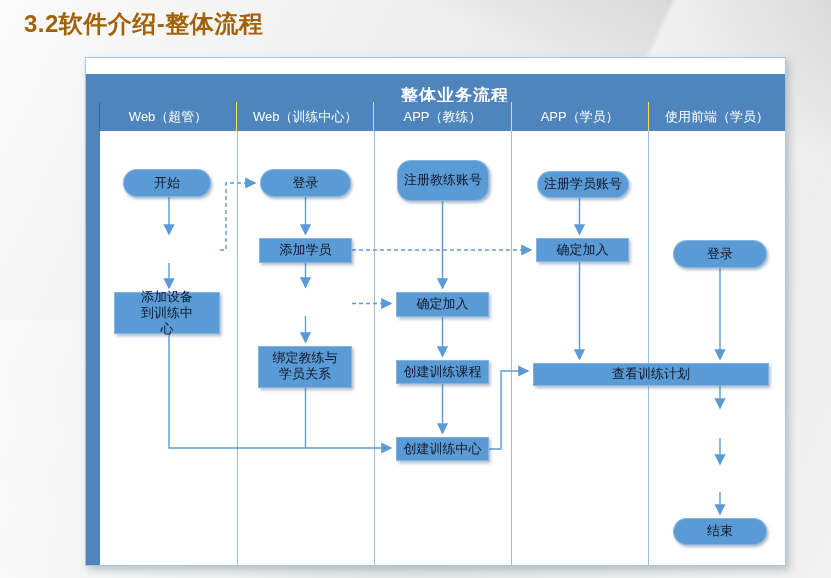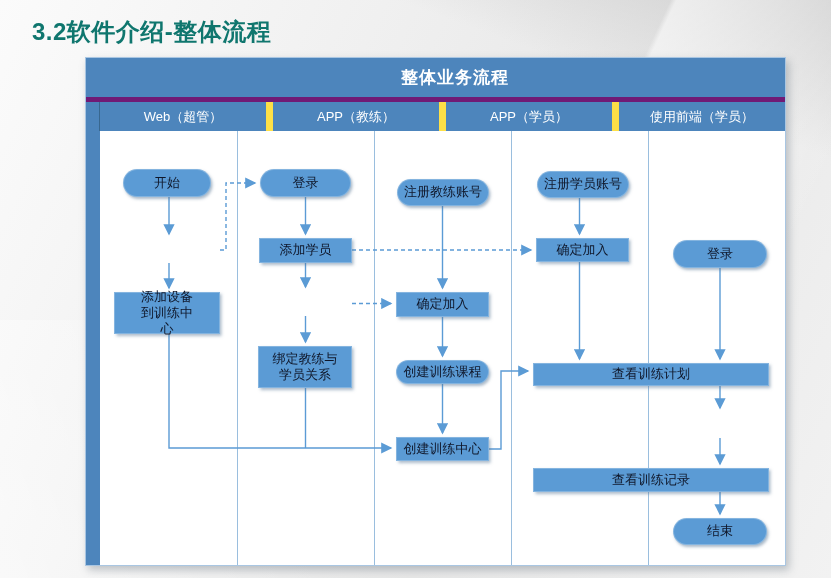--- a/index.html
+++ b/index.html
@@ -10,43 +10,43 @@
       linear-gradient(200deg, rgba(205,205,205,.85) 0%, rgba(205,205,205,0) 18%),
       linear-gradient(115deg,#fbfbfb 0%,#f0f0f0 35%,#e7e7e7 62%,#f2f2f2 100%);
   }
   .bg-ray{position:absolute;pointer-events:none;}
   .ray1{left:430px;top:0;width:401px;height:430px;
     background:linear-gradient(115deg,rgba(255,255,255,0) 40%,rgba(255,255,255,.55) 41%,rgba(255,255,255,0) 80%);}
   .ray2{left:0;top:320px;width:500px;height:258px;
     background:linear-gradient(70deg,rgba(255,255,255,.5) 0%,rgba(255,255,255,0) 55%);}
 
   .page-title{
-    position:absolute;left:24px;top:8px;margin:8px;
-    font-size:24px;font-weight:bold;color:#0f766e;letter-spacing:.5px;
+    position:absolute;left:24px;top:8px;margin:0;
+    font-size:24px;font-weight:bold;color:#a16207;letter-spacing:.5px;
   }
 
   .diagram{
     position:absolute;left:85px;top:57px;width:701px;height:509px;
     background:#ffffff;border:1px solid #a9c6e2;box-sizing:border-box;
     box-shadow:3px 4px 8px rgba(120,130,140,.45);
   }
   .band-title{
-    position:absolute;left:0;top:0;width:100%;height:44px;
-    background:#4d85bc;border-bottom:5px solid #701a75;box-sizing:border-box;
+    position:absolute;left:0;top:16px;width:100%;height:44px;
+    background:#4d85bc;border-bottom:1px solid #701a75;box-sizing:border-box;
     display:flex;align-items:center;justify-content:center;
     color:#fff;font-size:17px;font-weight:bold;letter-spacing:1px;padding-left:39px;
   }
   .lane-header-row{
     position:absolute;left:0;top:44px;width:100%;height:29px;
     display:flex;background:#4d85bc;
   }
   .lane-strip-head{width:14px;border-right:1px solid #38678f;box-sizing:border-box;}
   .lane-header{
     flex:1;display:flex;align-items:center;justify-content:center;
-    color:#fff;font-size:13px;border-right:7px solid #fde047;box-sizing:border-box;
+    color:#fff;font-size:13px;border-right:1px solid #fde047;box-sizing:border-box;
   }
   .lane-header:last-child{border-right:none;}
   .left-strip{
     position:absolute;left:0;top:73px;width:14px;height:434px;background:#4d85bc;
   }
   .lane-sep{position:absolute;top:73px;width:1px;height:434px;background:#9abede;}
   .sep1{left:151px;} .sep2{left:288px;} .sep3{left:425px;} .sep4{left:562px;}
 
   .flow-svg{position:absolute;left:0;top:0;width:701px;height:509px;}
 
@@ -57,24 +57,24 @@
     box-shadow:1.5px 2px 3px rgba(90,120,150,.5);
     border:1px solid rgba(255,255,255,.25);
   }
   .pill{border-radius:14px;}
   .n-start{left:37px;top:111px;width:88px;height:28px;}
   .n-create-center{left:28px;top:180px;width:106px;height:25px;}
   .n-add-device{left:28px;top:234px;width:106px;height:42px;padding:2px 24px;}
   .n-login-center{left:174px;top:111px;width:91px;height:28px;}
   .n-add-student{left:173px;top:180px;width:93px;height:25px;}
   .n-add-coach{left:173px;top:233px;width:93px;height:25px;}
-  .n-bind{left:172px;top:288px;width:94px;height:42px;padding:2px 8px;}
-  .n-reg-coach{left:311px;top:121px;width:92px;height:27px;}
+  .n-bind{left:172px;top:288px;width:94px;height:42px;padding:2px 8px;font-family:Liberation Mono, monospace;}
+  .n-reg-coach{left:311px;top:102px;width:92px;height:41px;}
   .n-confirm-coach{left:310px;top:234px;width:93px;height:25px;}
-  .n-create-course{left:310px;top:302px;width:93px;height:24px;border-radius:12px;}
+  .n-create-course{left:310px;top:302px;width:93px;height:24px;}
   .n-make-plan{left:310px;top:379px;width:93px;height:24px;}
   .n-reg-student{left:451px;top:113px;width:92px;height:27px;}
   .n-confirm-student{left:450px;top:180px;width:93px;height:24px;}
   .n-view-plan{left:447px;top:305px;width:236px;height:23px;}
   .n-login-frontend{left:587px;top:182px;width:94px;height:28px;}
   .n-exec-plan{left:583px;top:354px;width:99px;height:26px;}
   .n-view-record{left:447px;top:410px;width:236px;height:24px;}
   .n-end{left:587px;top:460px;width:94px;height:27px;}
 </style>
 </head>
@@ -85,20 +85,21 @@
 
 <h1 class="page-title">3.2软件介绍-整体流程</h1>
 
 <div class="diagram">
 
   <div class="band-title">整体业务流程</div>
 
   <div class="lane-header-row">
     <div class="lane-strip-head"></div>
     <div class="lane-header">Web（超管）</div>
+    <div class="lane-header">Web（训练中心）</div>
     <div class="lane-header">APP（教练）</div>
     <div class="lane-header">APP（学员）</div>
     <div class="lane-header">使用前端（学员）</div>
   </div>
 
   <div class="left-strip"></div>
   <div class="lane-sep sep1"></div>
   <div class="lane-sep sep2"></div>
   <div class="lane-sep sep3"></div>
   <div class="lane-sep sep4"></div>
@@ -139,16 +140,15 @@
   <div class="node n-add-student">添加学员</div>
   <div class="node n-bind">绑定教练与学员关系</div>
   <div class="node pill n-reg-coach">注册教练账号</div>
   <div class="node n-confirm-coach">确定加入</div>
   <div class="node n-create-course">创建训练课程</div>
   <div class="node n-make-plan">创建训练中心</div>
   <div class="node pill n-reg-student">注册学员账号</div>
   <div class="node n-confirm-student">确定加入</div>
   <div class="node n-view-plan">查看训练计划</div>
   <div class="node pill n-login-frontend">登录</div>
-  <div class="node n-view-record">查看训练记录</div>
   <div class="node pill n-end">结束</div>
 
 </div>
 
 </body></html>

